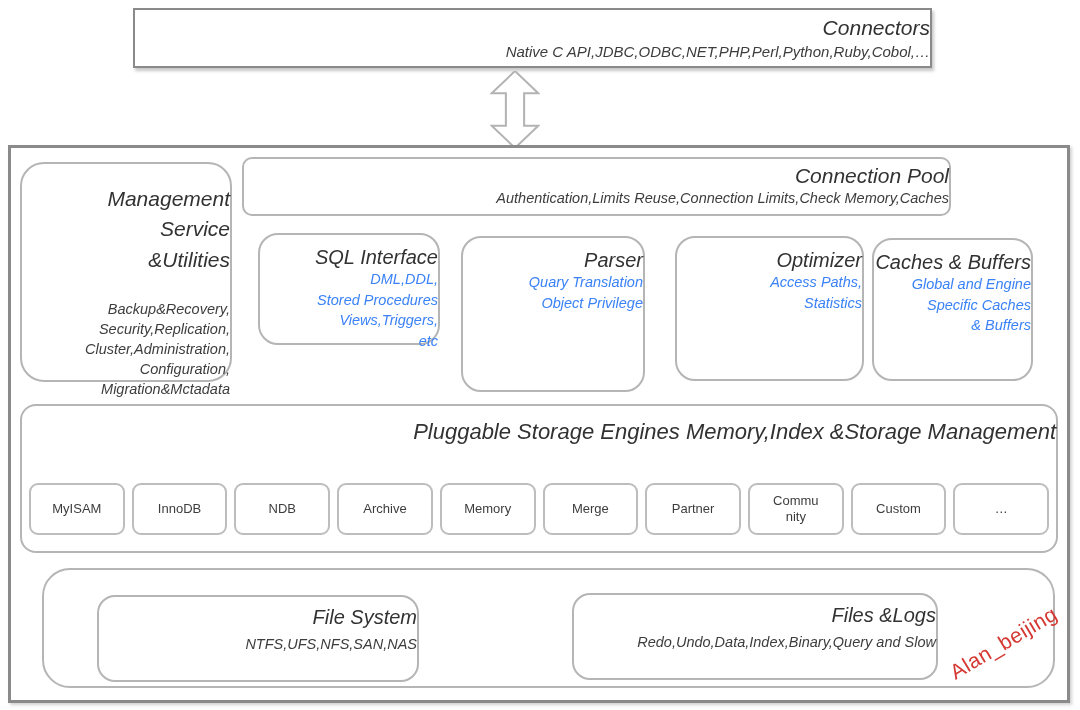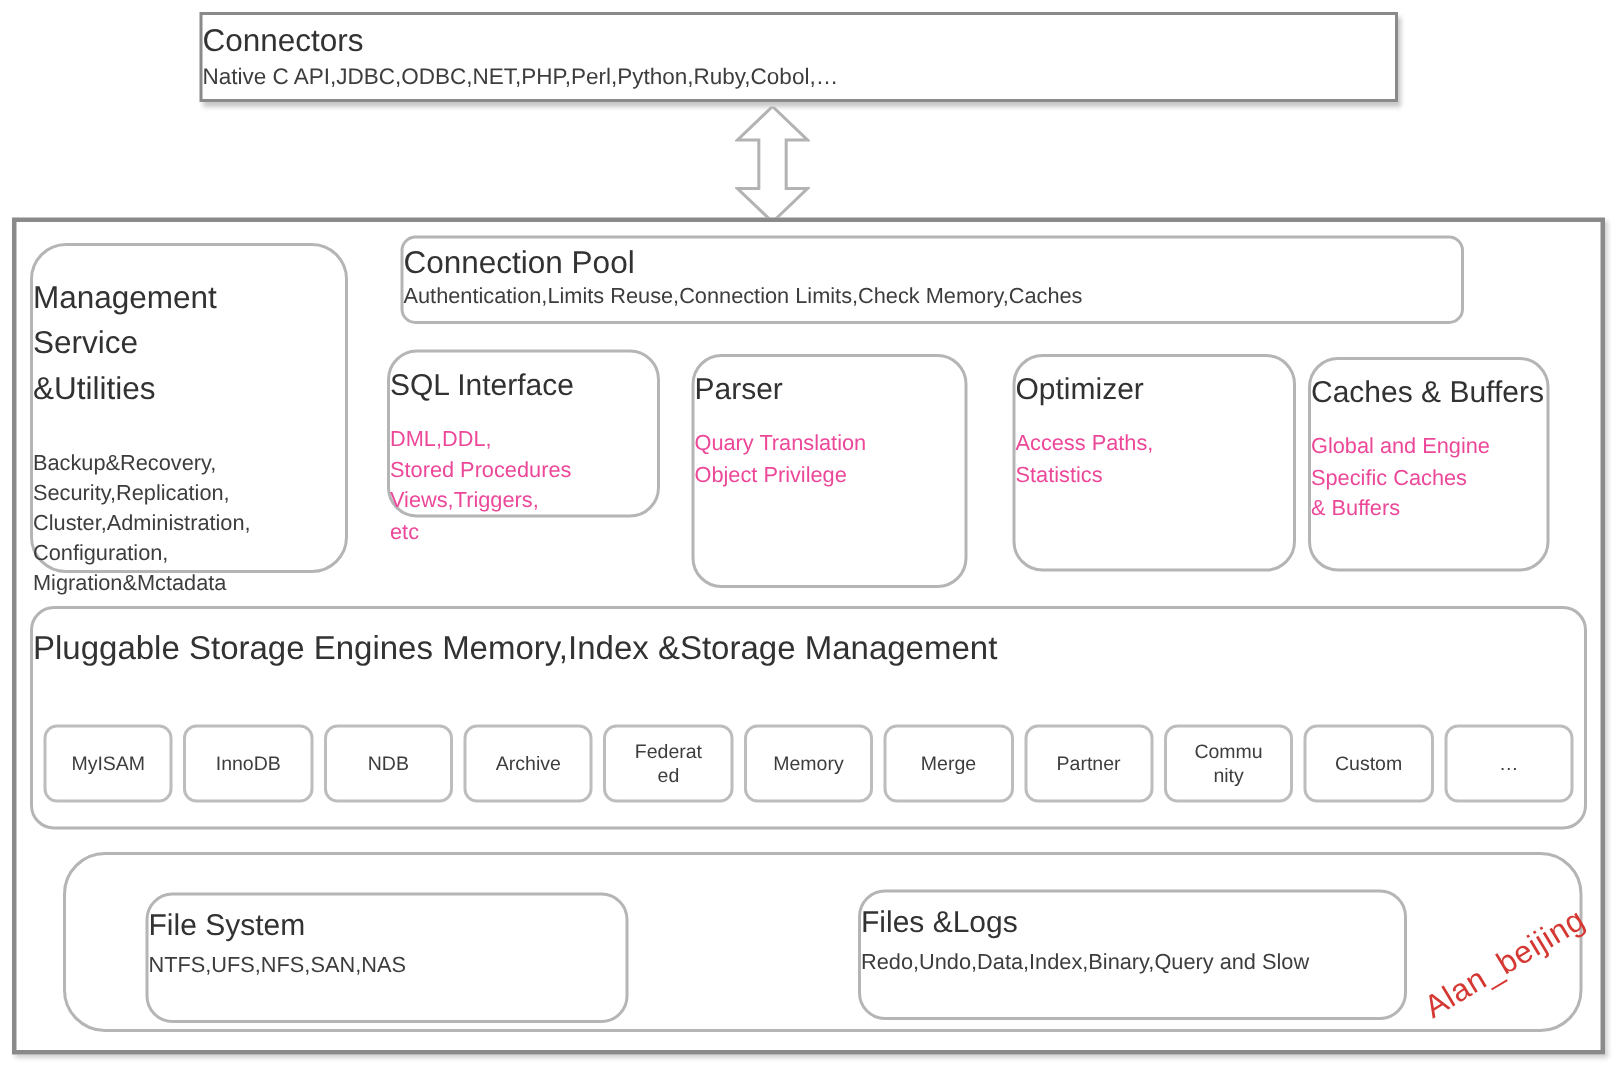--- a/index.html
+++ b/index.html
@@ -8,21 +8,21 @@
 
   .stage {
     position: relative;
     width: 1080px;
     height: 710px;
     background: #ffffff;
     overflow: hidden;
   }
   .abs { position: absolute; }
   .pre { white-space: pre-line; }
-  .center { text-align: left; }
+  .center { text-align: right; font-style: italic; }
 
   
   .connectors-box {
     left: 133px; top: 8px; width: 799px; height: 60px;
     border: 2px solid #8a8a8a;
     background: #fff;
     box-shadow: 2px 3px 3px rgba(0,0,0,.22);
   }
   .connectors-title { font-size: 21px; padding-top: 6px; color: #323232; }
   .connectors-sub { font-size: 15px; margin-top: 3px; color: #3d3d3d; }
@@ -42,32 +42,32 @@
     border: 2px solid #b5b5b5;
     background: #fff;
   }
 
   
   .mgmt-box { left: 20px; top: 162px; width: 212px; height: 220px; border-radius: 24px; }
   .mgmt-title { font-size: 21px; line-height: 1.45; padding-top: 20px; color: #323232; }
   .mgmt-body { font-size: 14.5px; line-height: 1.38; margin-top: 24px; color: #3d3d3d; }
 
   
-  .pool-box { left: 267px; top: 157px; width: 709px; height: 59px; border-radius: 10px; }
+  .pool-box { left: 242px; top: 157px; width: 709px; height: 59px; border-radius: 10px; }
   .pool-title { font-size: 21px; padding-top: 5px; color: #323232; }
   .pool-sub { font-size: 14.5px; margin-top: 2px; color: #3d3d3d; }
 
   
   .comp-box { border-radius: 20px; }
   .comp-sql   { left: 258px; top: 233px; width: 182px; height: 112px; }
   .comp-parser{ left: 461px; top: 236px; width: 184px; height: 156px; }
   .comp-opt   { left: 675px; top: 236px; width: 189px; height: 145px; }
   .comp-cache { left: 872px; top: 238px; width: 161px; height: 143px; }
   .comp-title { font-size: 20px; padding-top: 11px; color: #323232; }
-  .comp-body  { font-size: 14.5px; line-height: 1.42; margin-top: 14px; color: #ec4899; }
+  .comp-body  { font-size: 14.5px; line-height: 1.42; color: #3b82f6; }
 
   
   .storage-box { left: 20px; top: 404px; width: 1038px; height: 149px; border-radius: 16px; }
   .storage-title { font-size: 22px; padding-top: 13px; color: #323232; }
   .chips-row {
     position: absolute; left: 7px; right: 7px; top: 77px; height: 52px;
     display: flex; gap: 7px;
   }
   .chip {
     flex: 1 1 0;
@@ -159,22 +159,20 @@
 &amp; Buffers</div>
   </div>
 
   <div class="abs round storage-box">
     <div class="center storage-title">Pluggable Storage Engines Memory,Index &amp;Storage Management</div>
     <div class="chips-row">
       <div class="chip">MyISAM</div>
       <div class="chip">InnoDB</div>
       <div class="chip">NDB</div>
       <div class="chip">Archive</div>
-      <div class="chip">Federat
-ed</div>
       <div class="chip">Memory</div>
       <div class="chip">Merge</div>
       <div class="chip">Partner</div>
       <div class="chip">Commu
 nity</div>
       <div class="chip">Custom</div>
       <div class="chip">…</div>
     </div>
   </div>
 

